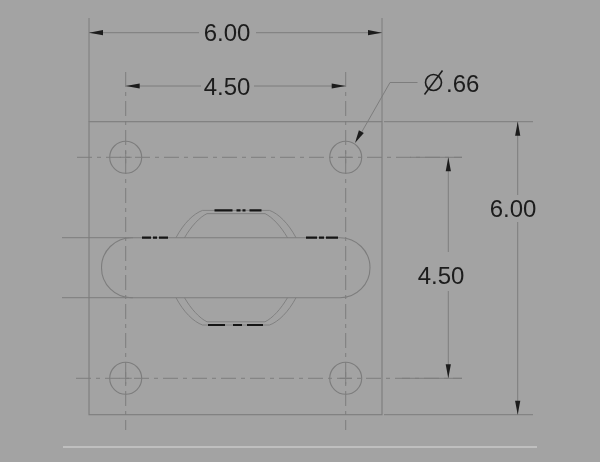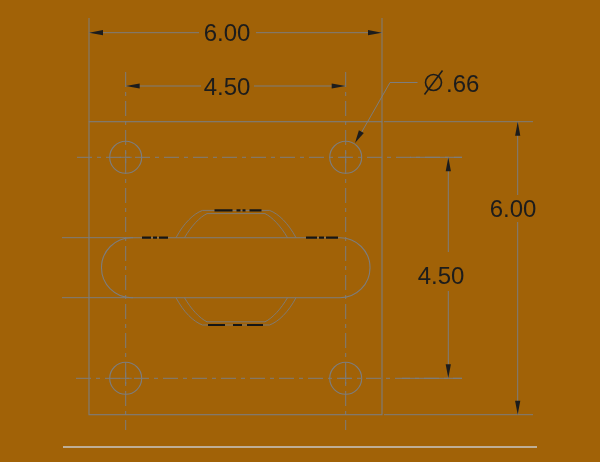--- a/index.html
+++ b/index.html
@@ -4,21 +4,21 @@
 <style>
   html, body {
     margin: 0;
     padding: 0;
     background: #ffffff;
   }
   .canvas {
     position: relative;
     width: 600px;
     height: 462px;
-    background: #a16207;
+    background: #a3a3a3;
     overflow: hidden;
   }
   svg {
     display: block;
   }
   .geo {
     stroke: #7d7d7d;
     stroke-width: 1.1;
     fill: none;
   }

